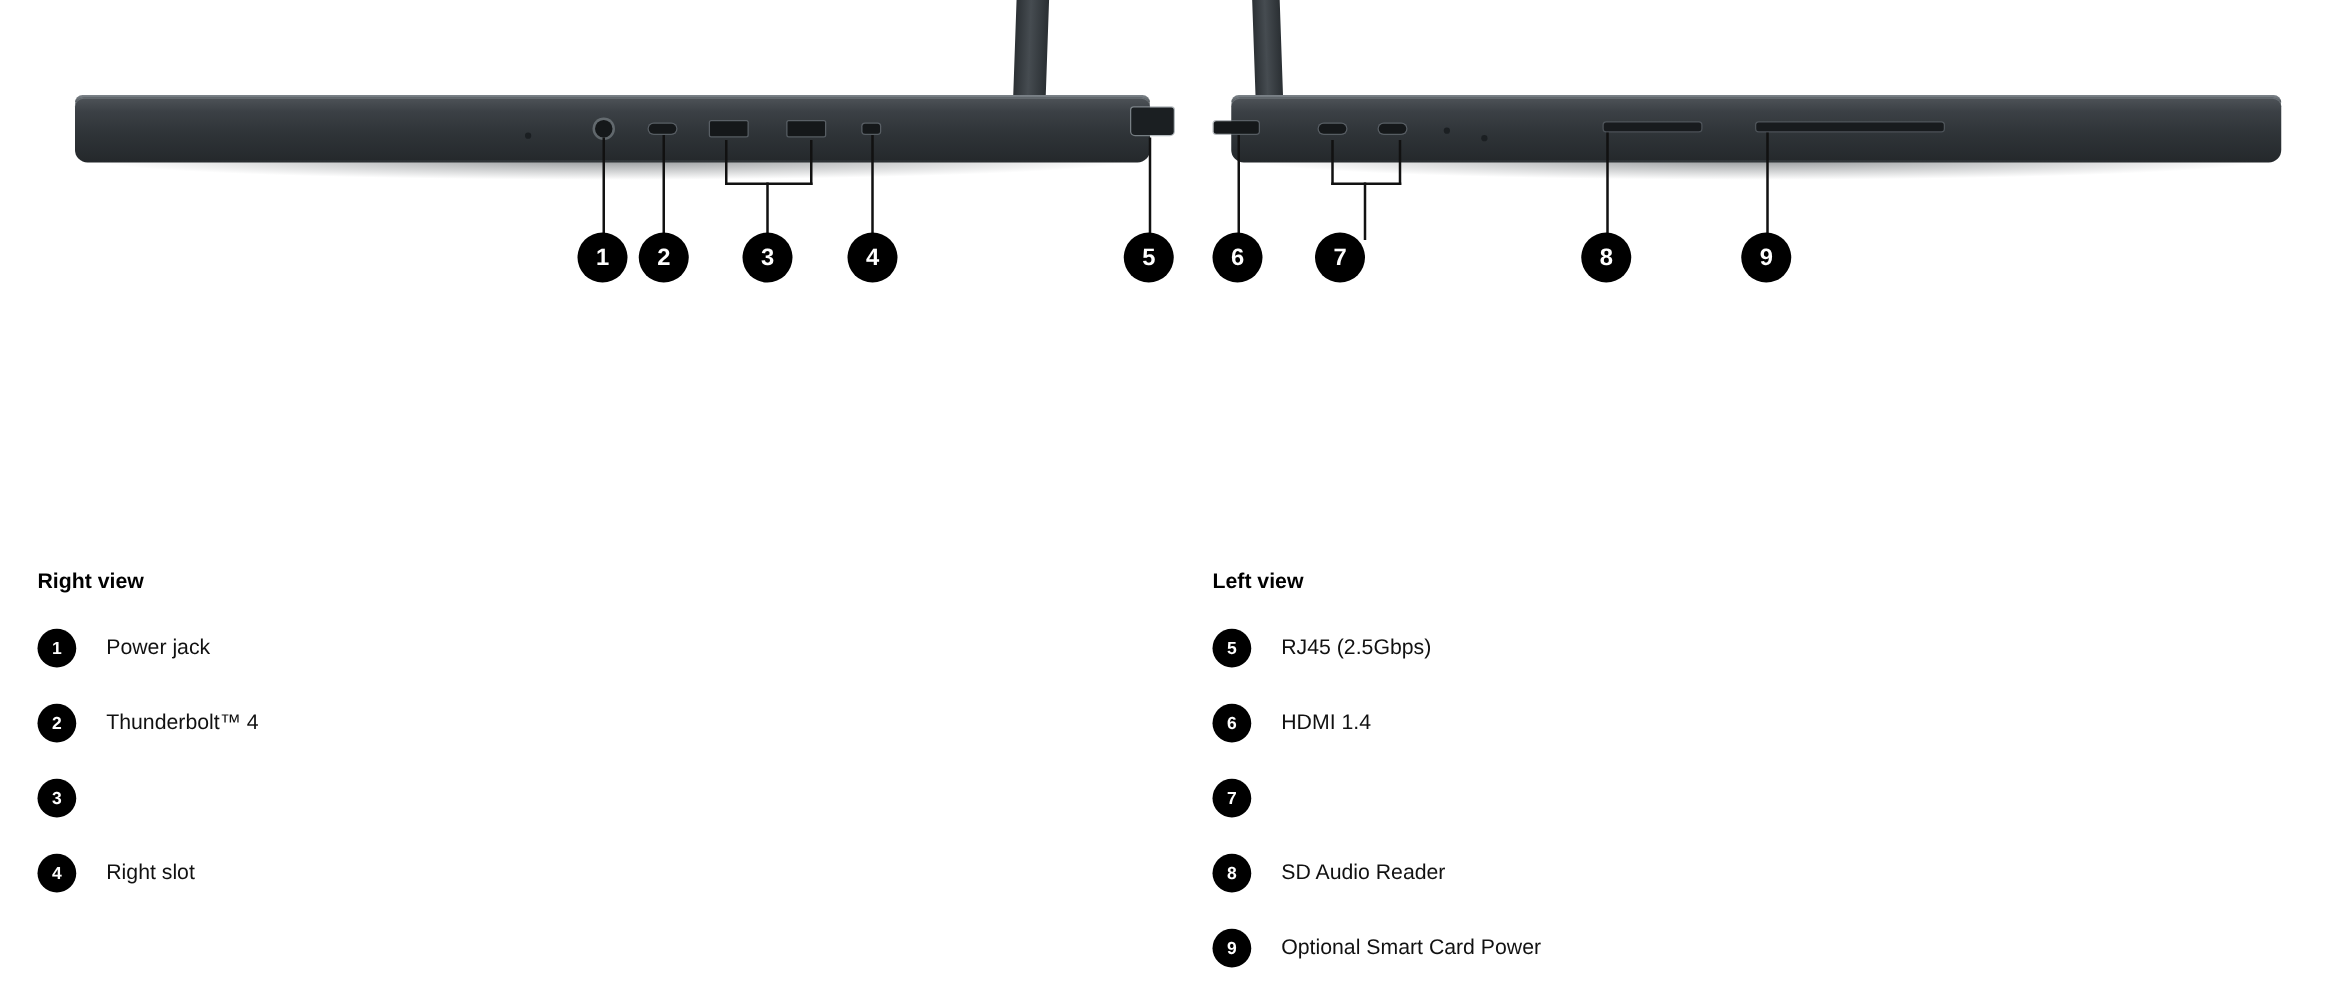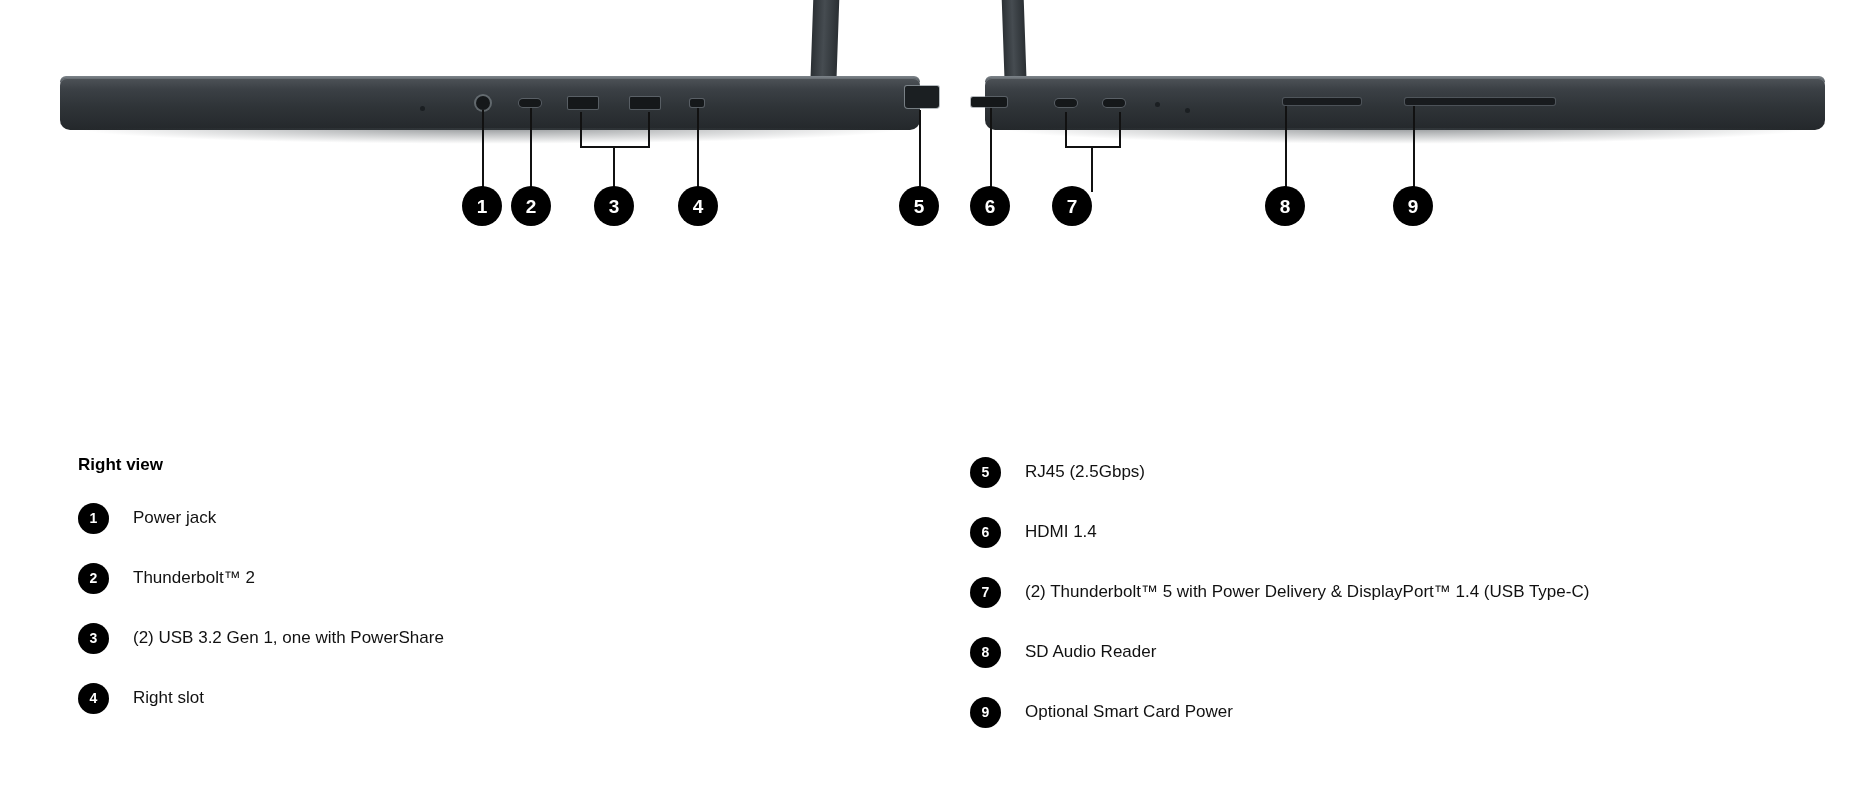--- a/index.html
+++ b/index.html
@@ -115,21 +115,21 @@
     align-items: center;
     justify-content: center;
     line-height: 1;
   }
 
   
   .legend {
     position: absolute;
     top: 455px;
   }
-  #legend-right { left: 30px; width: 900px; margin-left: 48px; }
+  #legend-right { left: 30px; width: 900px; }
   #legend-left  { left: 970px; width: 880px; }
 
   .legend-title {
     font-size: 17px;
     font-weight: bold;
     color: #000000;
     margin-bottom: 26px;
   }
   .legend-row {
     display: flex;
@@ -219,45 +219,44 @@
 
 <div class="legend" id="legend-right">
   <div class="legend-title">Right view</div>
 
   <div class="legend-row">
     <div class="legend-badge">1</div>
     <div class="legend-text">Power jack</div>
   </div>
   <div class="legend-row">
     <div class="legend-badge">2</div>
-    <div class="legend-text">Thunderbolt™ 2</div>
+    <div class="legend-text">Thunderbolt™ 4</div>
   </div>
   <div class="legend-row">
     <div class="legend-badge">3</div>
-    <div class="legend-text">(2) USB 3.2 Gen 1, one with PowerShare</div>
   </div>
   <div class="legend-row">
     <div class="legend-badge">4</div>
     <div class="legend-text">Right slot</div>
   </div>
 </div>
 
 <div class="legend" id="legend-left">
+  <div class="legend-title">Left view</div>
 
   <div class="legend-row">
     <div class="legend-badge">5</div>
     <div class="legend-text">RJ45 (2.5Gbps)</div>
   </div>
   <div class="legend-row">
     <div class="legend-badge">6</div>
     <div class="legend-text">HDMI 1.4</div>
   </div>
   <div class="legend-row">
     <div class="legend-badge">7</div>
-    <div class="legend-text">(2) Thunderbolt™ 5 with Power Delivery &amp; DisplayPort™ 1.4 (USB Type-C)</div>
   </div>
   <div class="legend-row">
     <div class="legend-badge">8</div>
     <div class="legend-text">SD Audio Reader</div>
   </div>
   <div class="legend-row">
     <div class="legend-badge">9</div>
     <div class="legend-text">Optional Smart Card Power</div>
   </div>
 </div>

